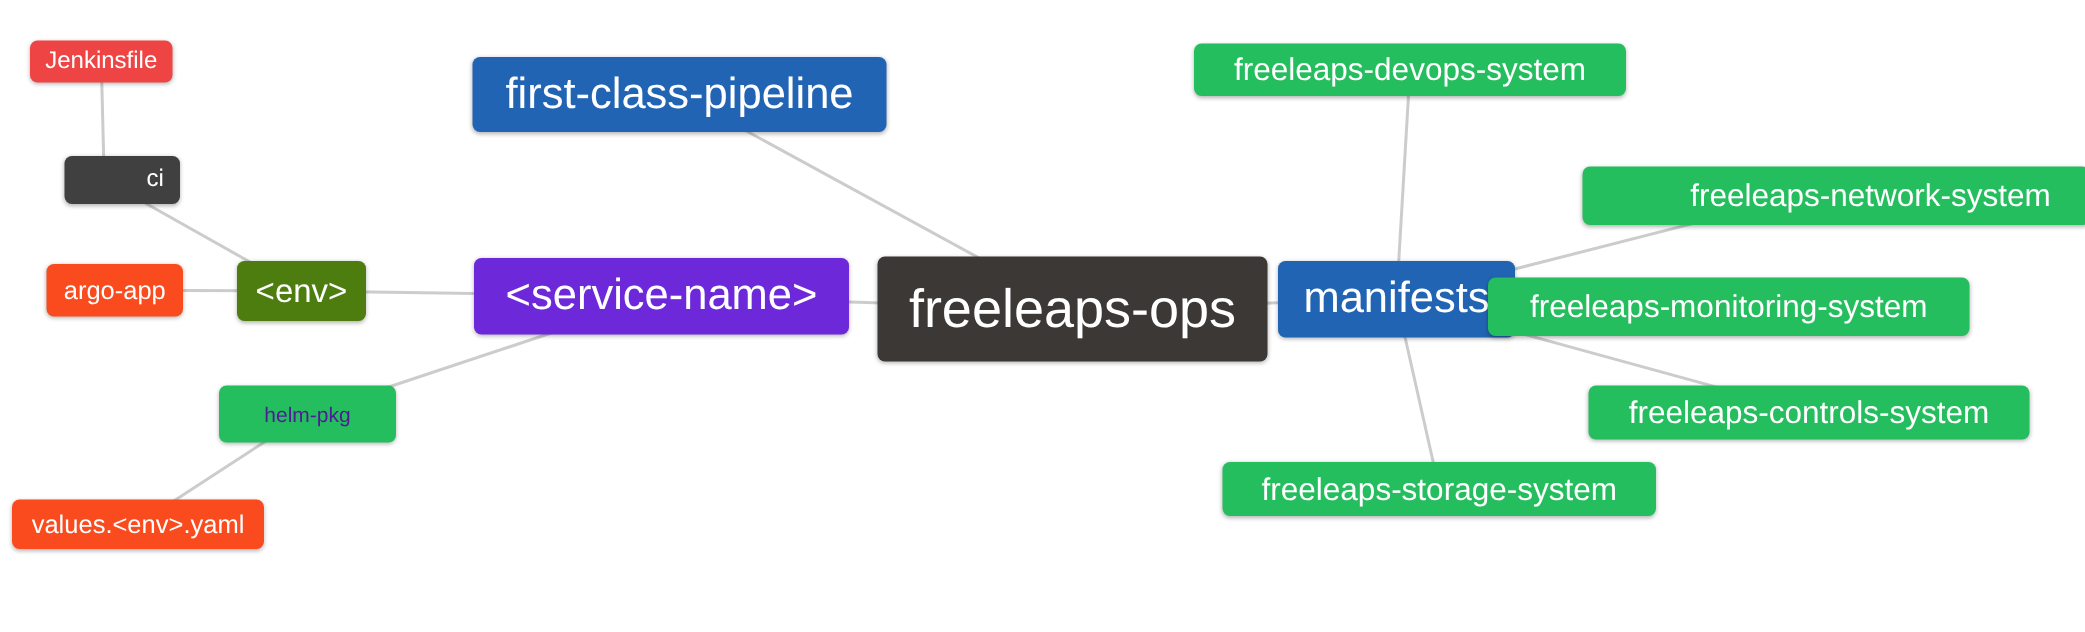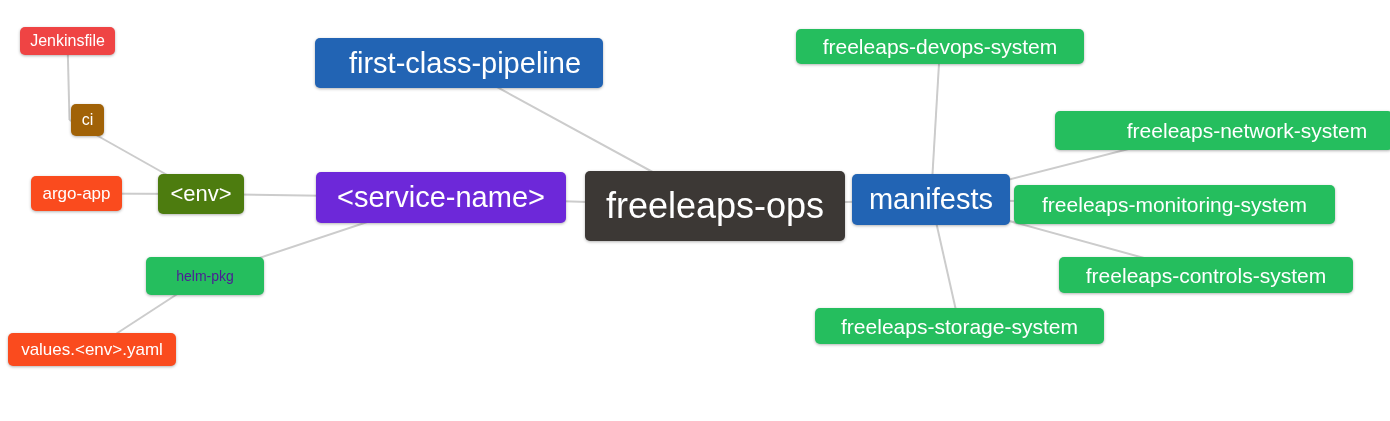--- a/index.html
+++ b/index.html
@@ -52,27 +52,27 @@
       <line x1="441" y1="197.5" x2="715" y2="206" stroke="#cccccc" stroke-width="2"></line>
       <line x1="715" y1="206" x2="931" y2="199.5" stroke="#cccccc" stroke-width="2"></line>
       <line x1="931" y1="199.5" x2="940" y2="46.5" stroke="#cccccc" stroke-width="2"></line>
       <line x1="931" y1="199.5" x2="1201" y2="130.5" stroke="#cccccc" stroke-width="2"></line>
       <line x1="931" y1="199.5" x2="1211.5" y2="204.5" stroke="#cccccc" stroke-width="2"></line>
       <line x1="931" y1="199.5" x2="1206" y2="275" stroke="#cccccc" stroke-width="2"></line>
       <line x1="931" y1="199.5" x2="959.5" y2="326" stroke="#cccccc" stroke-width="2"></line>
     </svg>
 
   <div class="node" style="left: 20px; top: 27px; width: 95px; height: 28px; background: #ef4444; color: rgb(255, 255, 255); font-size: 16px;">Jenkinsfile</div>
-  <div class="node" style="left: 71px; top: 104px; width: 33px; height: 32px; background: #a16207; color: rgb(255, 255, 255); font-size: 16px;">ci</div>
+  <div class="node" style="left: 43px; top: 104px; width: 33px; height: 32px; background: #404040; color: rgb(255, 255, 255); font-size: 16px; padding-left: 44px;">ci</div>
   <div class="node" style="left: 31px; top: 176px; width: 91px; height: 35px; background: rgb(250, 75, 30); color: rgb(255, 255, 255); font-size: 17px;">argo-app</div>
   <div class="node" style="left: 158px; top: 174px; width: 86px; height: 40px; background: #4d7c0f; color: rgb(255, 255, 255); font-size: 22px;">&lt;env&gt;</div>
   <div class="node" style="left: 146px; top: 257px; width: 118px; height: 38px; background: rgb(37, 190, 94); color: #4c1d95; font-size: 14px;">helm-pkg</div>
   <div class="node" style="left: 8px; top: 333px; width: 168px; height: 33px; background: rgb(250, 75, 30); color: rgb(255, 255, 255); font-size: 17px;">values.&lt;env&gt;.yaml</div>
-  <div class="node" style="left: 315px; top: 38px; width: 276px; height: 50px; background: rgb(34, 100, 180); color: rgb(255, 255, 255); font-size: 29px; padding-left: 12px;">first-class-pipeline</div>
+  <div class="node" style="left: 315px; top: 38px; width: 276px; height: 50px; background: rgb(34, 100, 180); color: rgb(255, 255, 255); font-size: 29px;">first-class-pipeline</div>
   <div class="node" style="left: 316px; top: 172px; width: 250px; height: 51px; background: #6d28d9; color: rgb(255, 255, 255); font-size: 29px;">&lt;service-name&gt;</div>
   <div class="node" style="left: 585px; top: 171px; width: 260px; height: 70px; background: rgb(60, 56, 53); color: rgb(255, 255, 255); font-size: 36px;">freeleaps-ops</div>
   <div class="node" style="left: 852px; top: 174px; width: 158px; height: 51px; background: rgb(34, 100, 180); color: rgb(255, 255, 255); font-size: 29px;">manifests</div>
   <div class="node" style="left: 796px; top: 29px; width: 288px; height: 35px; background: rgb(37, 190, 94); color: rgb(255, 255, 255); font-size: 21px;">freeleaps-devops-system</div>
   <div class="node" style="left: 1055px; top: 111px; width: 292px; height: 39px; background: rgb(37, 190, 94); color: rgb(255, 255, 255); font-size: 21px; padding-left: 46px;">freeleaps-network-system</div>
-  <div class="node" style="left: 1014px; top: 185px; width: 321px; height: 39px; background: rgb(37, 190, 94); color: rgb(255, 255, 255); font-size: 21px;">freeleaps-monitoring-system</div>
+  <div class="node" style="left: 992px; top: 185px; width: 321px; height: 39px; background: rgb(37, 190, 94); color: rgb(255, 255, 255); font-size: 21px;">freeleaps-monitoring-system</div>
   <div class="node" style="left: 1059px; top: 257px; width: 294px; height: 36px; background: rgb(37, 190, 94); color: rgb(255, 255, 255); font-size: 21px;">freeleaps-controls-system</div>
   <div class="node" style="left: 815px; top: 308px; width: 289px; height: 36px; background: rgb(37, 190, 94); color: rgb(255, 255, 255); font-size: 21px;">freeleaps-storage-system</div>
 </div>
 
 </body></html>

